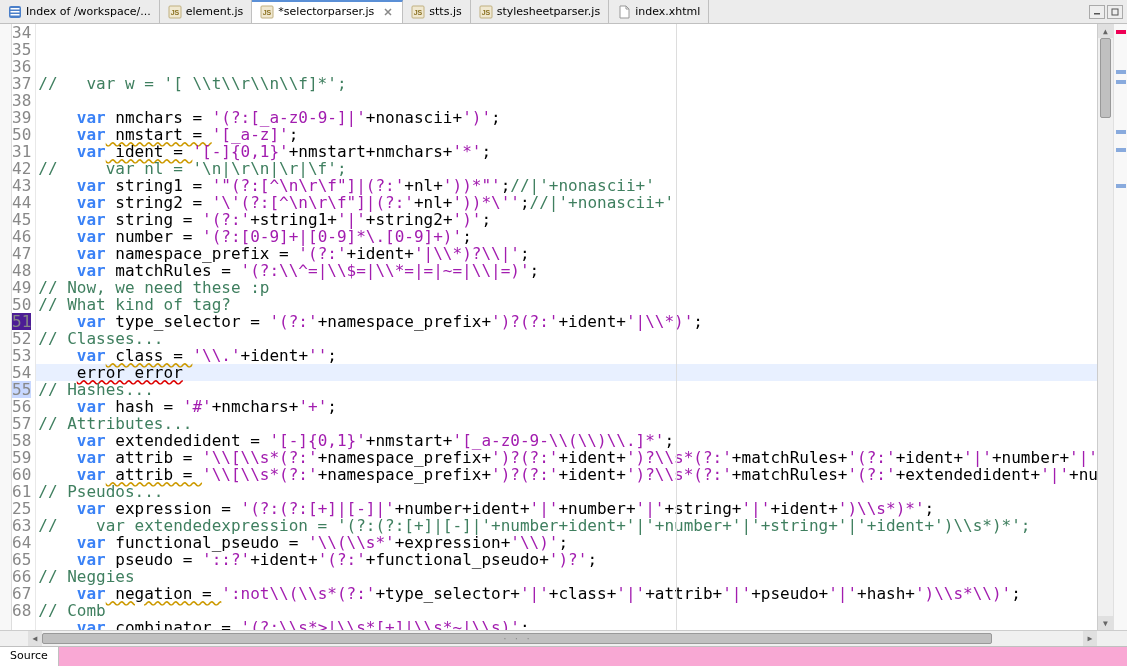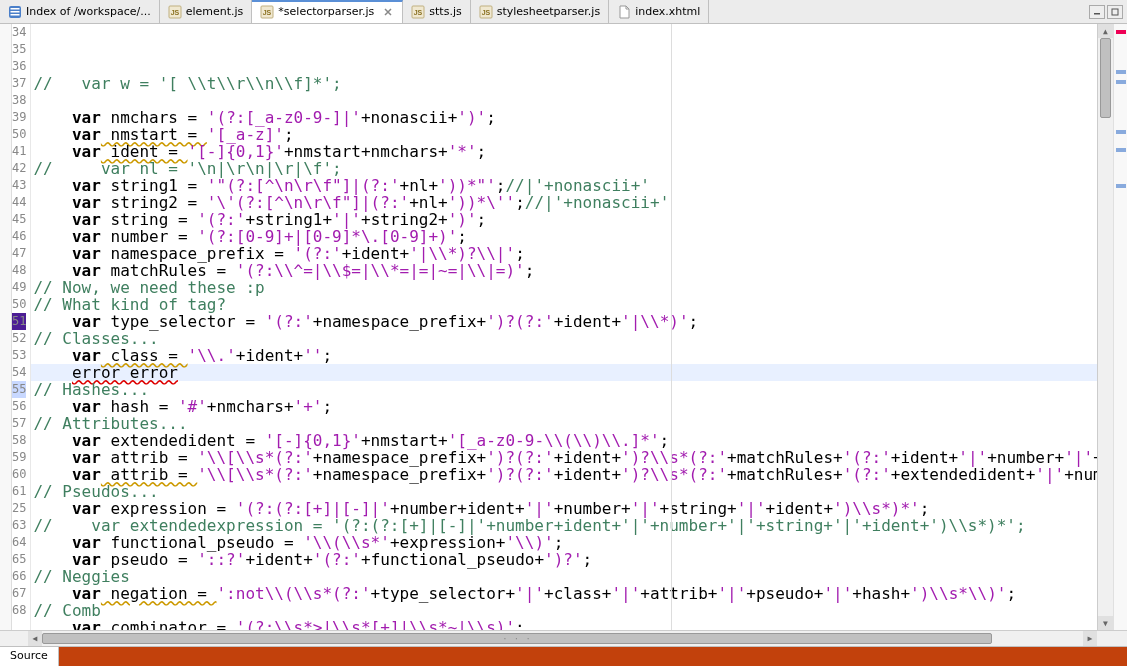--- a/index.html
+++ b/index.html
@@ -80,21 +80,21 @@
 .ruler-col {
   width: 12px;
   background: #f8f8f8;
   border-right: 1px solid #ddd;
 }
 .gutter {
   background: #ffffff;
   text-align: right;
   color: #888;
   padding-right: 4px;
-  font-size: 12px;
+  font-size: 16px;
   line-height: 17px;
   user-select: none;
   border-right: 1px solid #e8e8e8;
 }
 .gutter .gl {
   height: 17px;
 }
 .gutter .gl.hl { background: #4c1d95; }
 .gutter .gl.sel { background: #c8d8ff; }
 .code {
@@ -105,21 +105,21 @@
   color: #000;
   position: relative;
   overflow: hidden;
 }
 .line {
   height: 17px;
   padding-left: 2px;
 }
 .line.current { background: #e8f0ff; }
 .cm { color: #3f7f5f; } 
-.kw { color: #000000; font-weight: bold; } 
+.kw { color: #3b82f6; font-weight: bold; } 
 .st { color: #a21caf; } 
 .err { text-decoration: underline wavy #d00; text-align: center; -webkit-text-decoration: underline wavy #d00; }
 .err-y { text-decoration: underline wavy #c90; -webkit-text-decoration: underline wavy #c90; }
 .print-margin {
   position: absolute;
   top: 0;
   bottom: 0;
   left: 640px;
   width: 1px;
   background: #ddd;
@@ -199,21 +199,21 @@
   position: absolute;
   left: 50%;
   top: 50%;
   transform: translate(-50%, -50%);
   color: #888;
   font-size: 8px;
   letter-spacing: 1px;
 }
 .bottom-tabs {
   height: 20px;
-  background: #c2410c;
+  background: #f9a8d4;
   border-top: 1px solid #c0c0c0;
   display: flex;
   font-family: "DejaVu Sans", Arial, sans-serif;
   font-size: 11px;
 }
 .bottom-tab {
   padding: 2px 10px;
   border-right: 1px solid #c0c0c0;
   background: #fff;
   cursor: pointer;
@@ -304,21 +304,21 @@
 <div class="editor-wrap">
   <div class="ruler-col"></div>
   <div class="gutter" id="gutter">
       <div class="gl">34</div>
       <div class="gl">35</div>
       <div class="gl">36</div>
       <div class="gl">37</div>
       <div class="gl">38</div>
       <div class="gl">39</div>
       <div class="gl">50</div>
-      <div class="gl">41</div>
+      <div class="gl">31</div>
       <div class="gl">42</div>
       <div class="gl">43</div>
       <div class="gl">44</div>
       <div class="gl">45</div>
       <div class="gl">46</div>
       <div class="gl">47</div>
       <div class="gl">48</div>
       <div class="gl">49</div>
       <div class="gl">50</div>
       <div class="gl hl">51</div>

